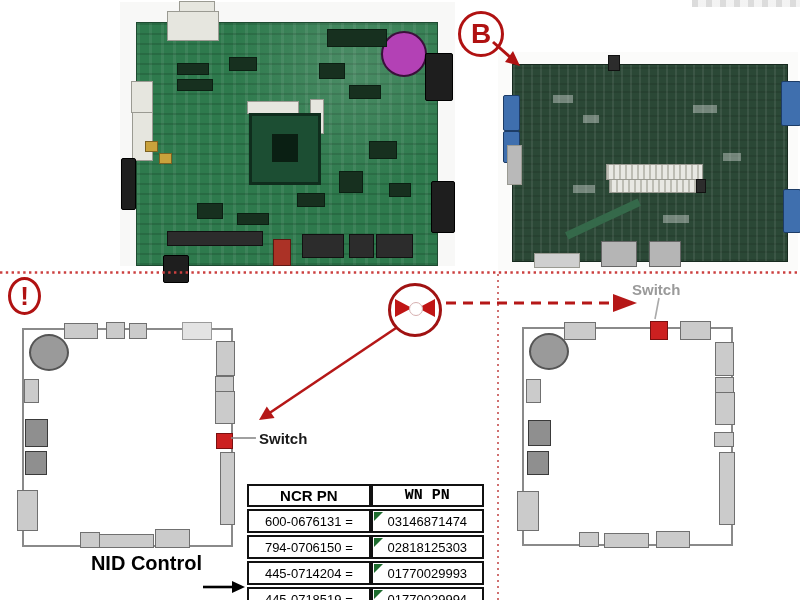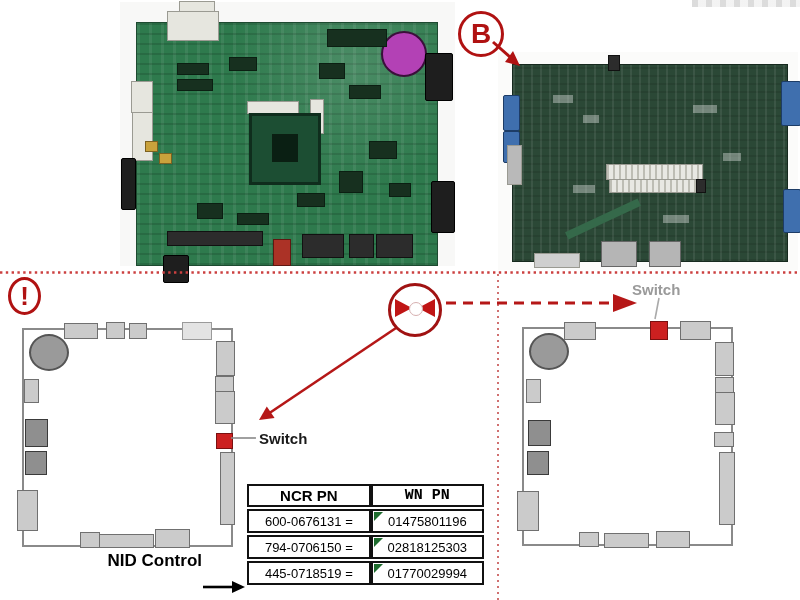--- a/index.html
+++ b/index.html
@@ -46,21 +46,21 @@
   .tri-right{position:absolute;left:4px;top:13px;width:0;height:0;
     border-top:9px solid transparent;border-bottom:9px solid transparent;border-left:17px solid #c01515;}
   .tri-left{position:absolute;right:4px;top:13px;width:0;height:0;
     border-top:9px solid transparent;border-bottom:9px solid transparent;border-right:17px solid #c01515;}
   .white-dot{position:absolute;left:18px;top:16px;width:12px;height:12px;background:#fff;
     border:1px solid #d7b0b0;border-radius:50%;}
 
   .switch-label{position:absolute;font-size:15px;font-weight:bold;color:#1a1a1a;z-index:7;}
   .switch-label.gray{color:#9a9a9a;}
   .nid-caption{position:absolute;left:30px;top:551px;width:172px;text-align:right;
-    font-size:17px;font-weight:bold;color:#000;line-height:1.2;z-index:7;}
+    font-size:20px;font-weight:bold;color:#000;line-height:1.2;z-index:7;}
 
   
   .parts{position:absolute;left:247px;top:482px;width:237px;border-collapse:separate;
     border-spacing:0 2px;background:#fff;z-index:7;}
   .parts th{border:2px solid #111;font-size:15px;font-weight:bold;height:19px;padding:0 3px;
     text-align:center;background:#fff;}
   .parts td{border:2px solid #111;font-size:13px;height:20px;padding:0 3px;text-align:center;
     background:#fff;position:relative;white-space:nowrap;}
   .tri-green{position:absolute;left:1px;top:1px;width:0;height:0;
     border-top:9px solid #1d6b2d;border-right:9px solid transparent;}
@@ -218,27 +218,31 @@
   <table class="parts">
     <thead>
       <tr>
         <th style="width:122px;">NCR PN</th>
         <th style="width:111px;font-family:Liberation Mono, monospace;">WN PN</th>
       </tr>
     </thead>
     <tbody>
       <tr>
         <td>600-0676131 =</td>
-        <td><span class="tri-green"></span><span>01475801196</span></td>
+        <td><span class="tri-green"></span><span>03146871474</span></td>
       </tr>
       <tr>
         <td>794-0706150 =</td>
         <td><span class="tri-green"></span><span>02818125303</span></td>
       </tr>
       <tr>
+        <td>445-0714204 =</td>
+        <td><span class="tri-green"></span><span>01770029993</span></td>
+      </tr>
+      <tr>
         <td>445-0718519 =</td>
         <td><span class="tri-green"></span><span>01770029994</span></td>
       </tr>
     </tbody>
   </table>
 
   <div class="nid-caption">
     <span style="display:block;">NID Control</span>
   </div>
 

